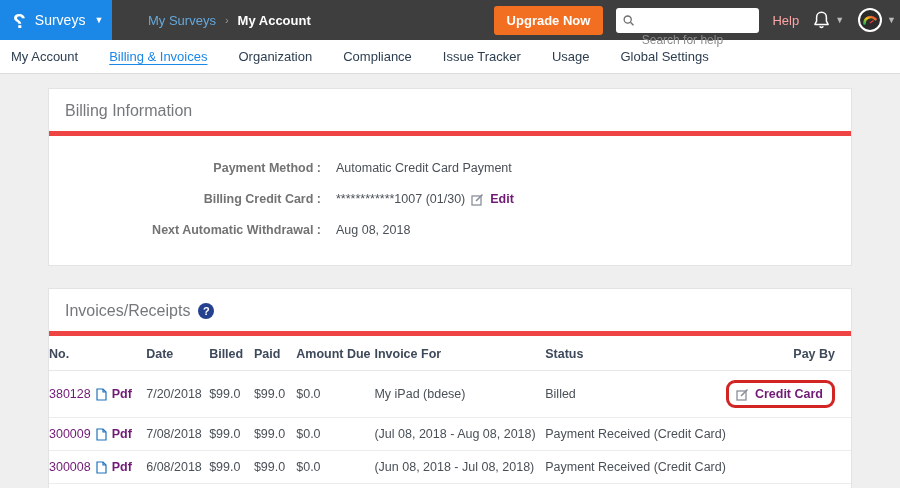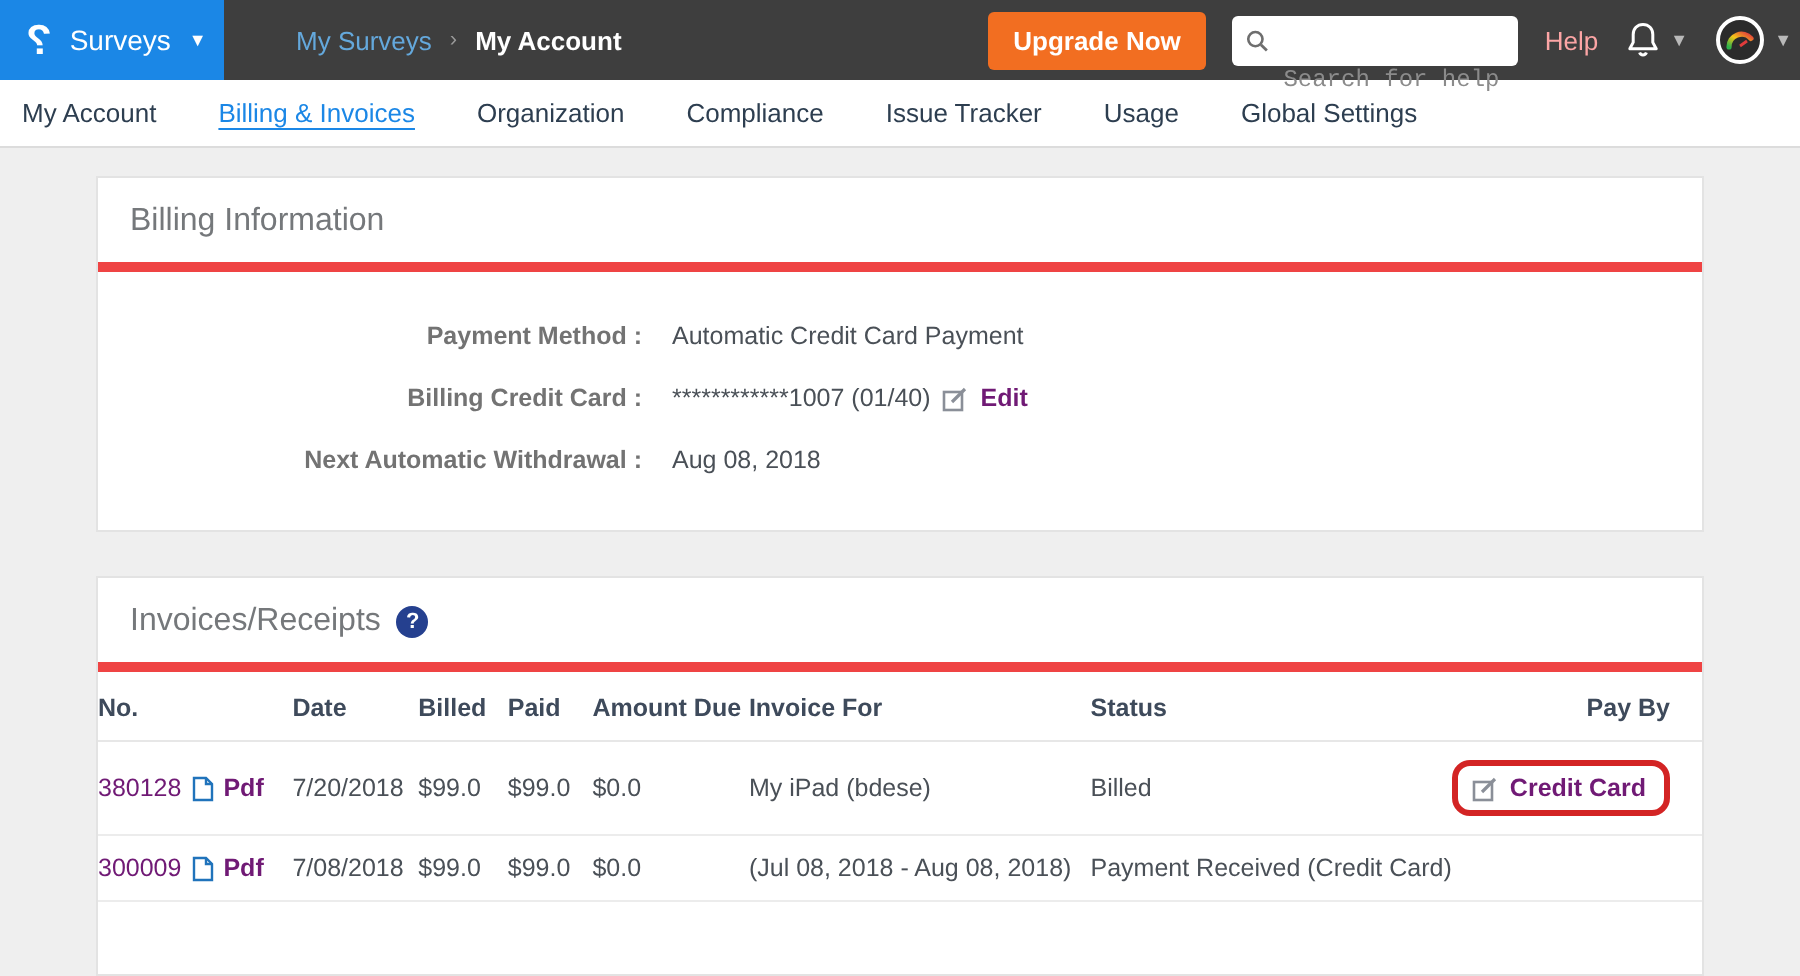--- a/index.html
+++ b/index.html
@@ -35,21 +35,21 @@
     background:#f26e21; color:#fff; border:none; border-radius:3px;
     font-family:"Liberation Sans", sans-serif;
     font-size:13px; font-weight:bold; padding:7px 13px; cursor:pointer;
   }
   .search-box {
     background:#fff; border-radius:3px; width:143px; height:25px;
     display:flex; align-items:center; padding:0 7px; gap:5px;
   }
   .search-box input {
     border:none; outline:none; width:100%; font-size:12px;
-    font-family:Liberation Mono, monospace; color:#333; background:transparent;margin-top:40px;
+    font-family:Liberation Sans, sans-serif; color:#333; background:transparent;margin-top:40px;
   }
   .search-box input::placeholder { color:#8b8b8b; }
   .help-label { color:#fca5a5; font-size:13px; cursor:pointer; }
   .icon-group { display:flex; align-items:center; gap:4px; cursor:pointer; }
 
   
   .nav {
     background:#fff; height:34px; display:flex; align-items:center;
     gap:31px; padding-left:11px; font-size:13px; border-bottom:1px solid #dcdcdc;
   }
@@ -172,21 +172,21 @@
     <div class="billing-body">
 
       <div class="info-row">
         <span class="info-label">Payment Method :</span>
         <span class="info-value">Automatic Credit Card Payment</span>
       </div>
 
       <div class="info-row">
         <span class="info-label">Billing Credit Card :</span>
         <span class="info-value">
-          <span>************1007 (01/40)</span>
+          <span>************1007 (01/30)</span>
           <svg width="13" height="13" viewBox="0 0 13 13">
             <rect x="1" y="3" width="9" height="9" fill="none" stroke="#8a8f98" stroke-width="1.3"></rect>
             <line x1="5" y1="8" x2="11.5" y2="1.5" stroke="#8a8f98" stroke-width="1.6"></line>
           </svg>
           <a class="link">Edit</a>
         </span>
       </div>
 
       <div class="info-row">
         <span class="info-label">Next Automatic Withdrawal :</span>
@@ -268,18 +268,37 @@
           </td>
           <td>7/08/2018</td>
           <td>$99.0</td>
           <td>$99.0</td>
           <td>$0.0</td>
           <td>(Jul 08, 2018 - Aug 08, 2018)</td>
           <td>Payment Received (Credit Card)</td>
           <td class="last-col"></td>
         </tr>
 
+        <tr class="last">
+          <td class="first-col">
+            <span class="no-cell">
+              <a class="link" style="font-weight:normal">300008</a>
+              <svg width="11" height="13" viewBox="0 0 11 13">
+                <path d="M1 1 L7 1 L10 4 L10 12 L1 12 Z" fill="none" stroke="#2073bb" stroke-width="1.2"></path>
+                <path d="M7 1 L7 4 L10 4" fill="none" stroke="#2073bb" stroke-width="1.2"></path>
+              </svg>
+              <a class="link">Pdf</a>
+            </span>
+          </td>
+          <td>6/08/2018</td>
+          <td>$99.0</td>
+          <td>$99.0</td>
+          <td>$0.0</td>
+          <td>(Jun 08, 2018 - Jul 08, 2018)</td>
+          <td>Payment Received (Credit Card)</td>
+          <td class="last-col"></td>
+        </tr>
       </tbody>
     </table>
     <div class="table-pad-bottom"></div>
   </div>
 
 </div>
 
 </body></html>

